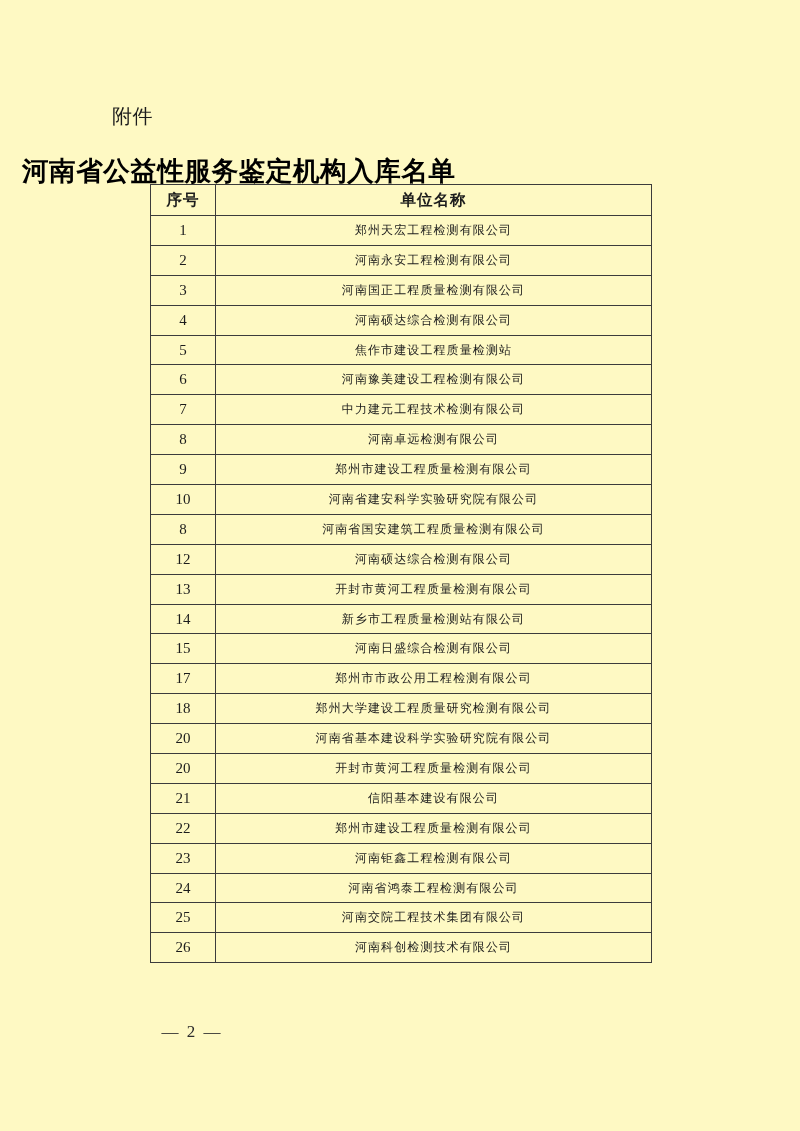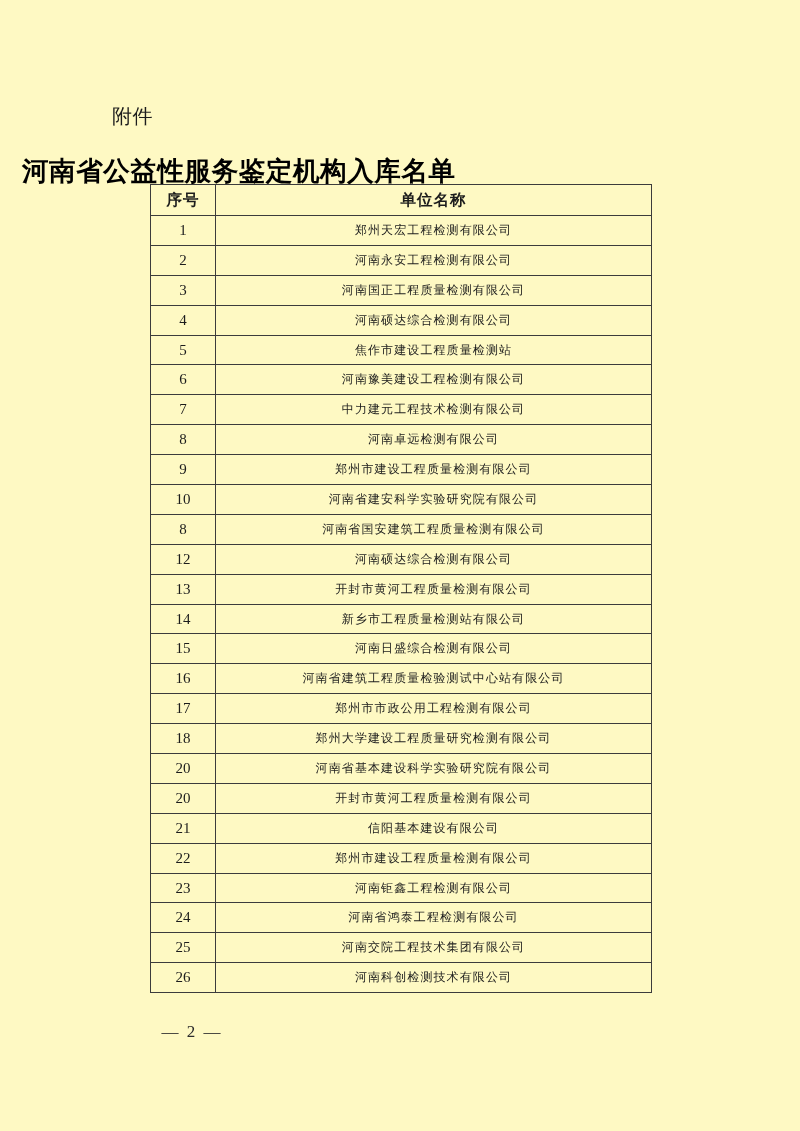--- a/index.html
+++ b/index.html
@@ -188,24 +188,20 @@
           </tr>
           <tr>
             <td class="idx">14</td>
             <td class="name">新乡市工程质量检测站有限公司</td>
           </tr>
           <tr>
             <td class="idx">15</td>
             <td class="name">河南日盛综合检测有限公司</td>
           </tr>
           <tr>
-            <td class="idx">16</td>
-            <td class="name">河南省建筑工程质量检验测试中心站有限公司</td>
-          </tr>
-          <tr>
             <td class="idx">17</td>
             <td class="name">郑州市市政公用工程检测有限公司</td>
           </tr>
           <tr>
             <td class="idx">18</td>
             <td class="name">郑州大学建设工程质量研究检测有限公司</td>
           </tr>
           <tr>
             <td class="idx">20</td>
             <td class="name">河南省基本建设科学实验研究院有限公司</td>

